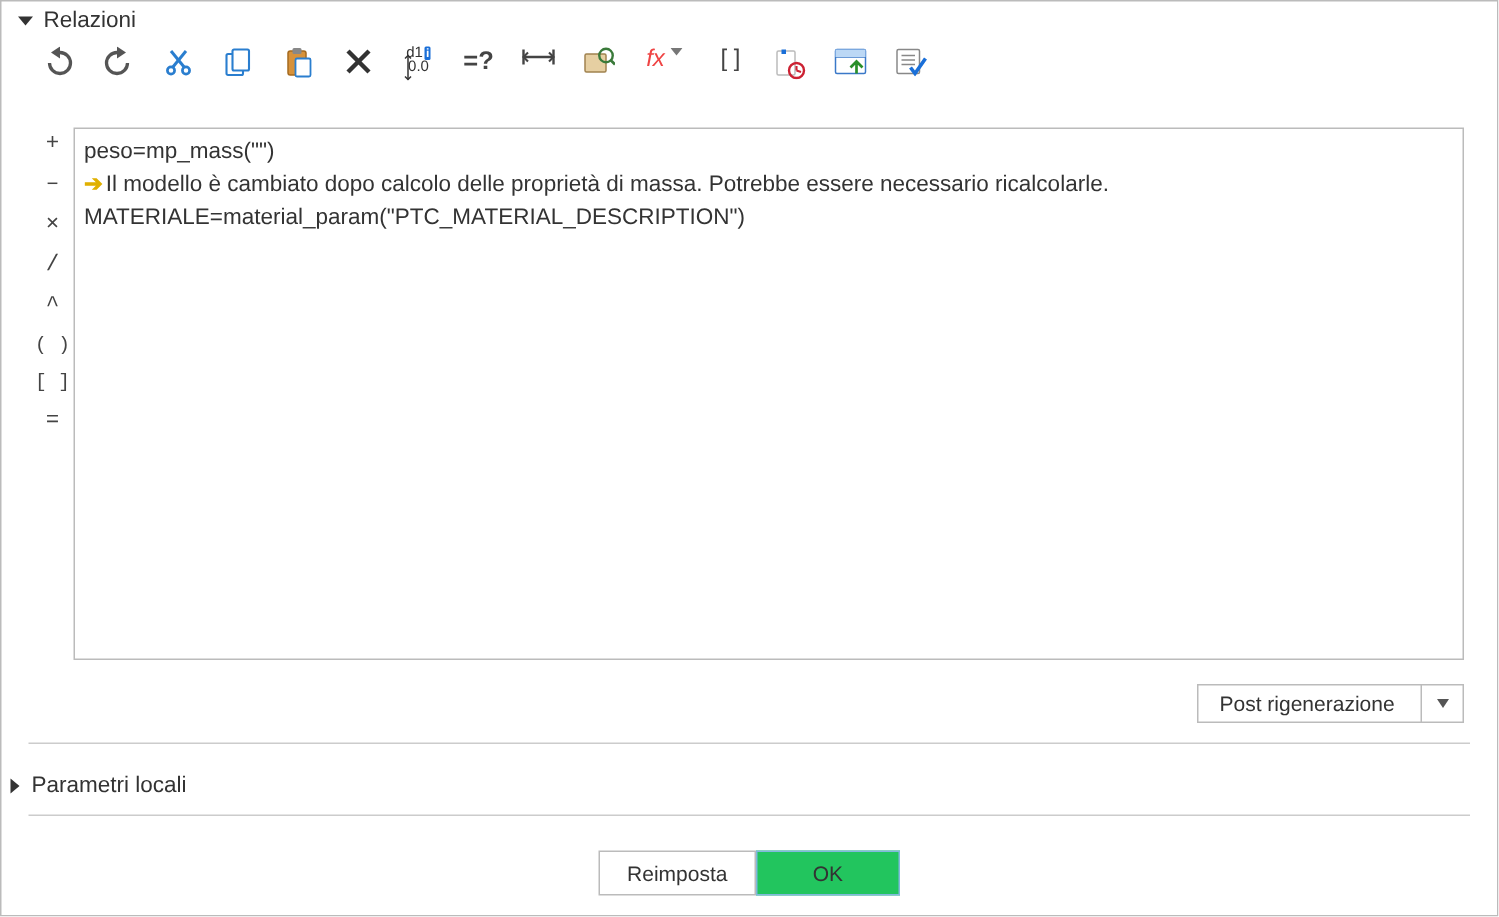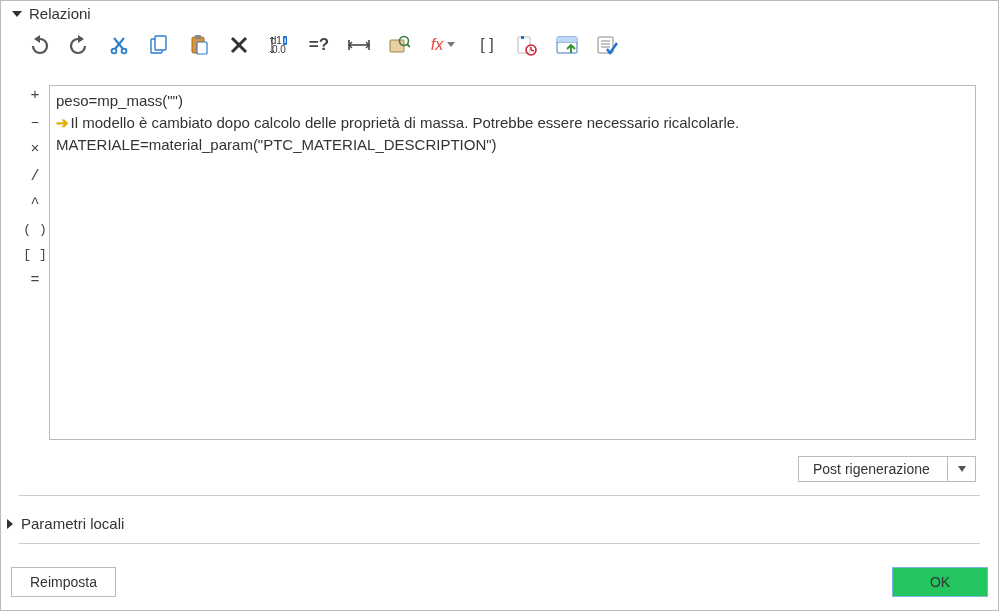--- a/index.html
+++ b/index.html
@@ -32,21 +32,21 @@
     color: #333;
   }
   .toolbar {
     display: flex;
     align-items: center;
     padding: 4px 22px 6px 22px;
     gap: 8px;
   }
   .tbtn {
     width: 32px; height: 30px;
-    display: flex; align-items: center; justify-content: center;
+    display: flex; justify-content: center;
     border: 1px solid transparent;
     background: transparent;
     cursor: pointer;
   }
   .editor-wrap {
     display: flex;
     position: absolute;
     left: 20px; right: 22px; top: 84px; bottom: 170px;
   }
   .sym-col {
@@ -116,21 +116,21 @@
     color:#333;
     user-select:none;
   }
   .params-header .chev { margin-right:6px; }
   .footer {
     position:absolute;
     left:0; right:0; bottom:0;
     height:56px;
     display:flex;
     align-items:center;
-    justify-content:space-between;
+    justify-content:center;
     padding: 0 10px;
   }
   .btn {
     min-width: 96px;
     padding: 6px 18px;
     border: 1px solid #bbb;
     background: #fff;
     font-size: 14px;
     color:#333;
     cursor:pointer;

